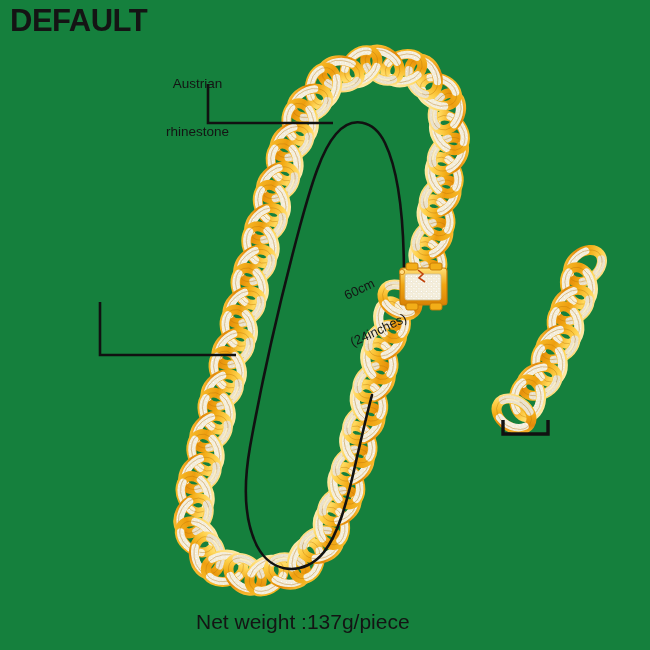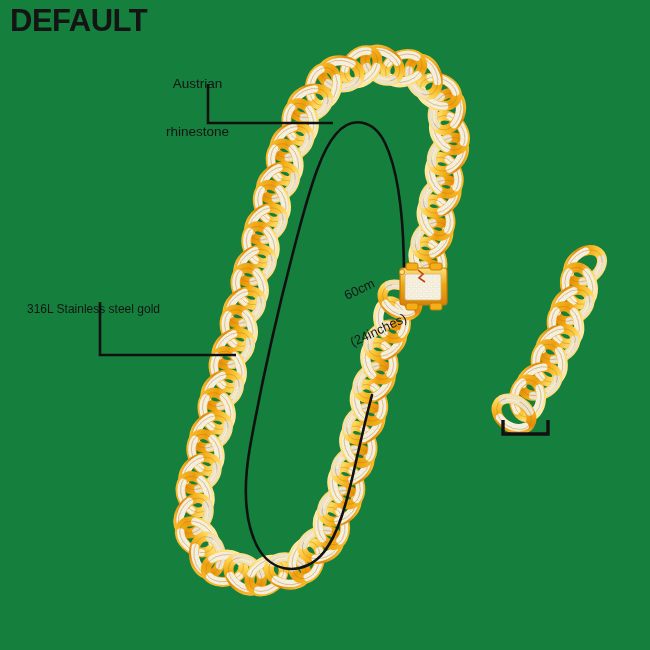--- a/index.html
+++ b/index.html
@@ -174,22 +174,22 @@
   </svg>
 
   <div class="lbl" id="title">DEFAULT</div>
 
   <div class="lbl" id="lab-rhine">
     <div>Austrian</div>
     <div>rhinestone</div>
   </div>
 
   <div class="lbl" id="lab-steel">
-    <div>316L Stainless steel gold</div>
   </div>
 
   <div class="lbl" id="lab-size">
     <div>60cm</div>
     <div>(24inches)</div>
   </div>
 
 
+  <div class="lbl" id="lab-weight">Net weight :137g/piece</div>
 </div>
 
 </body></html>

